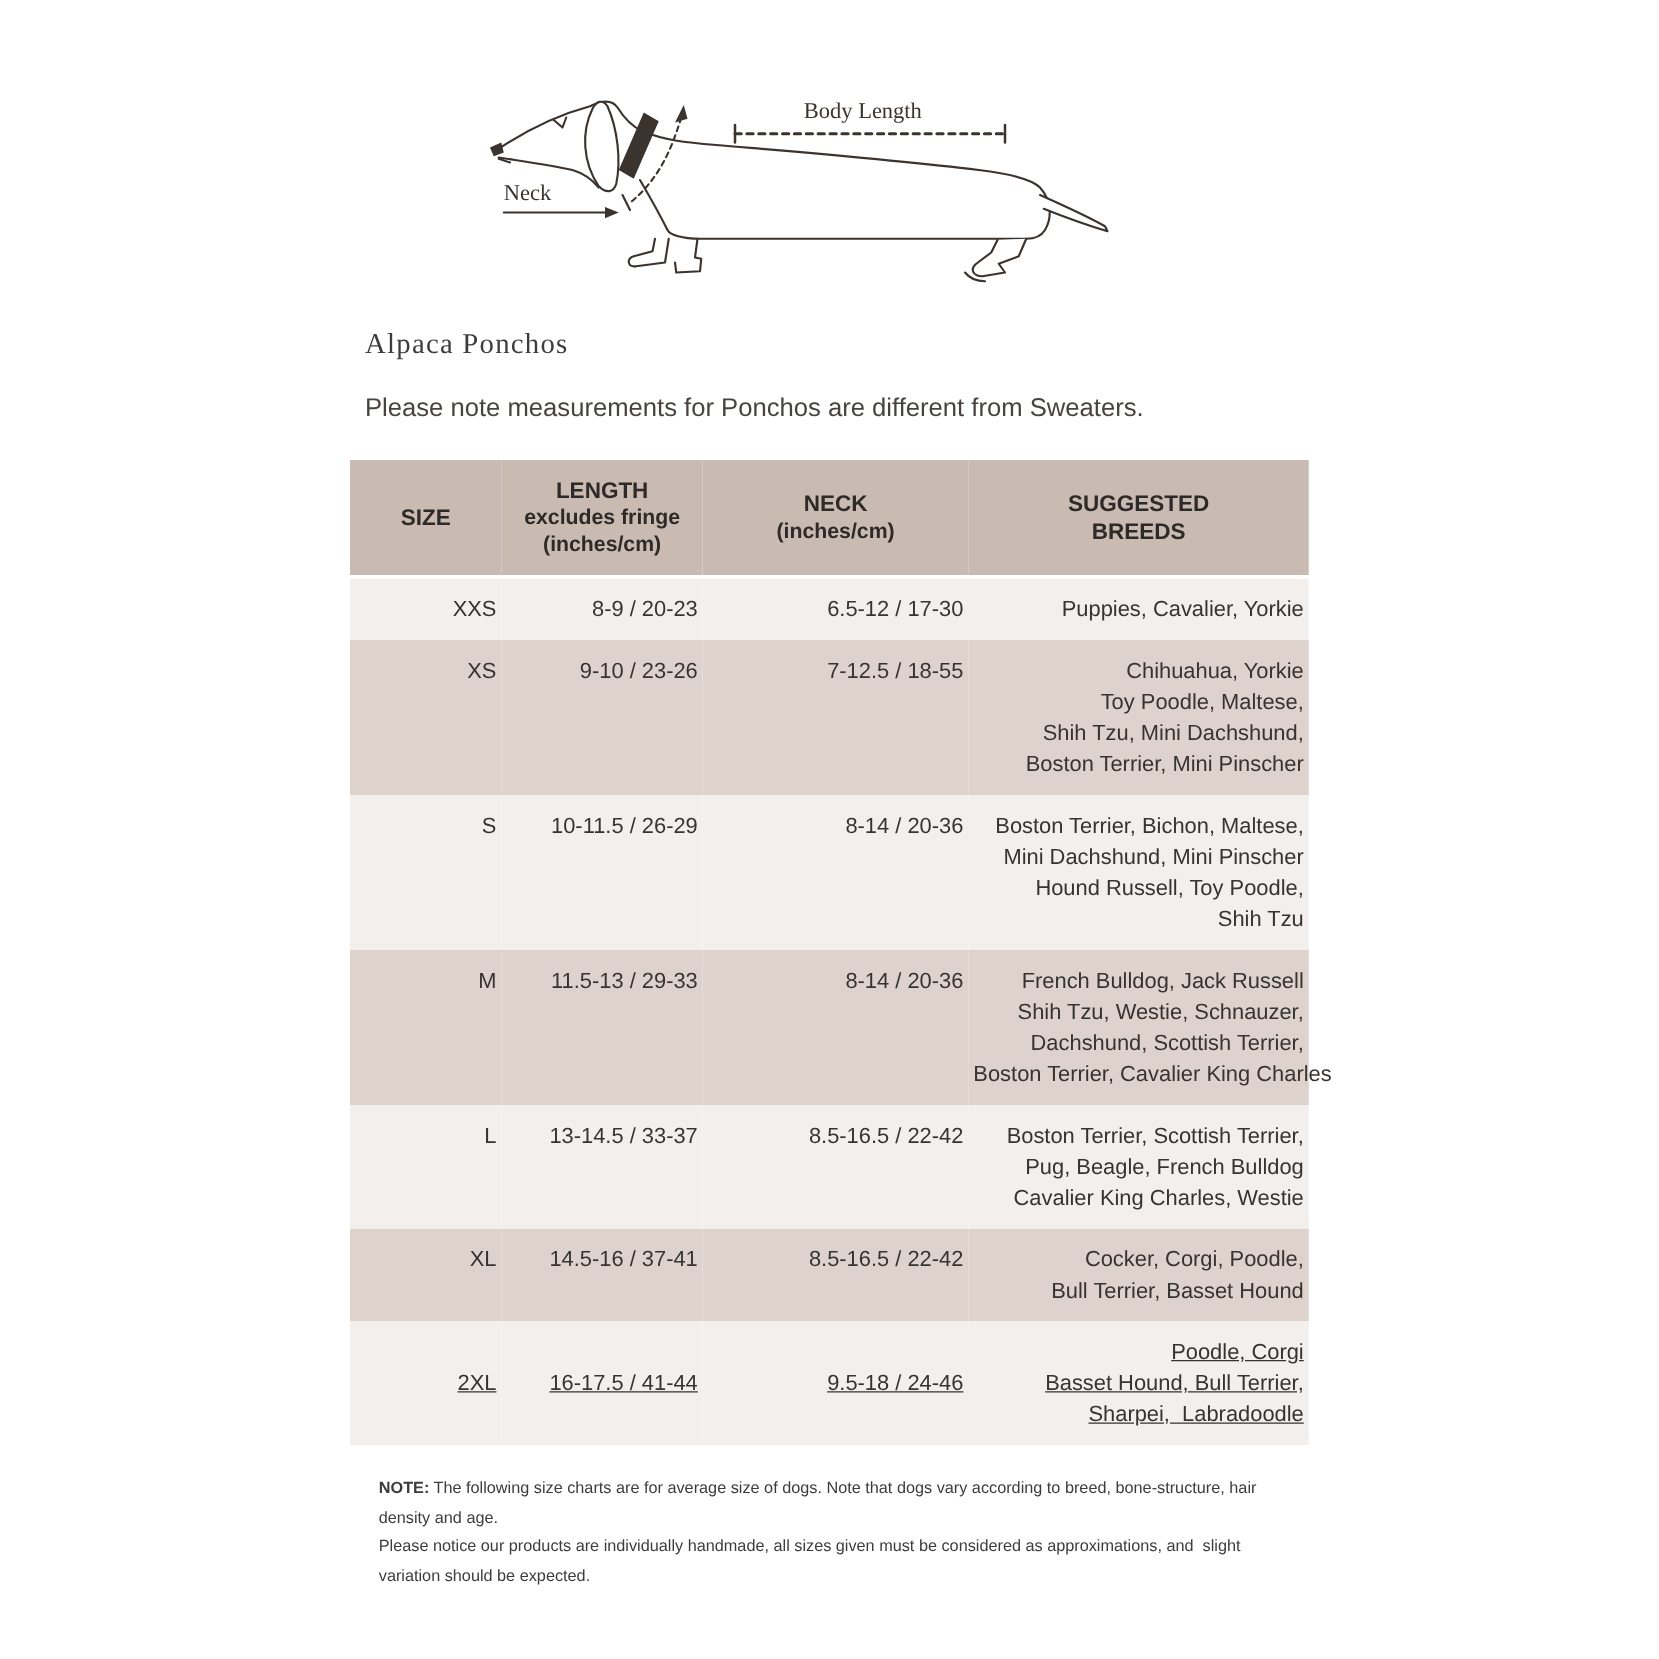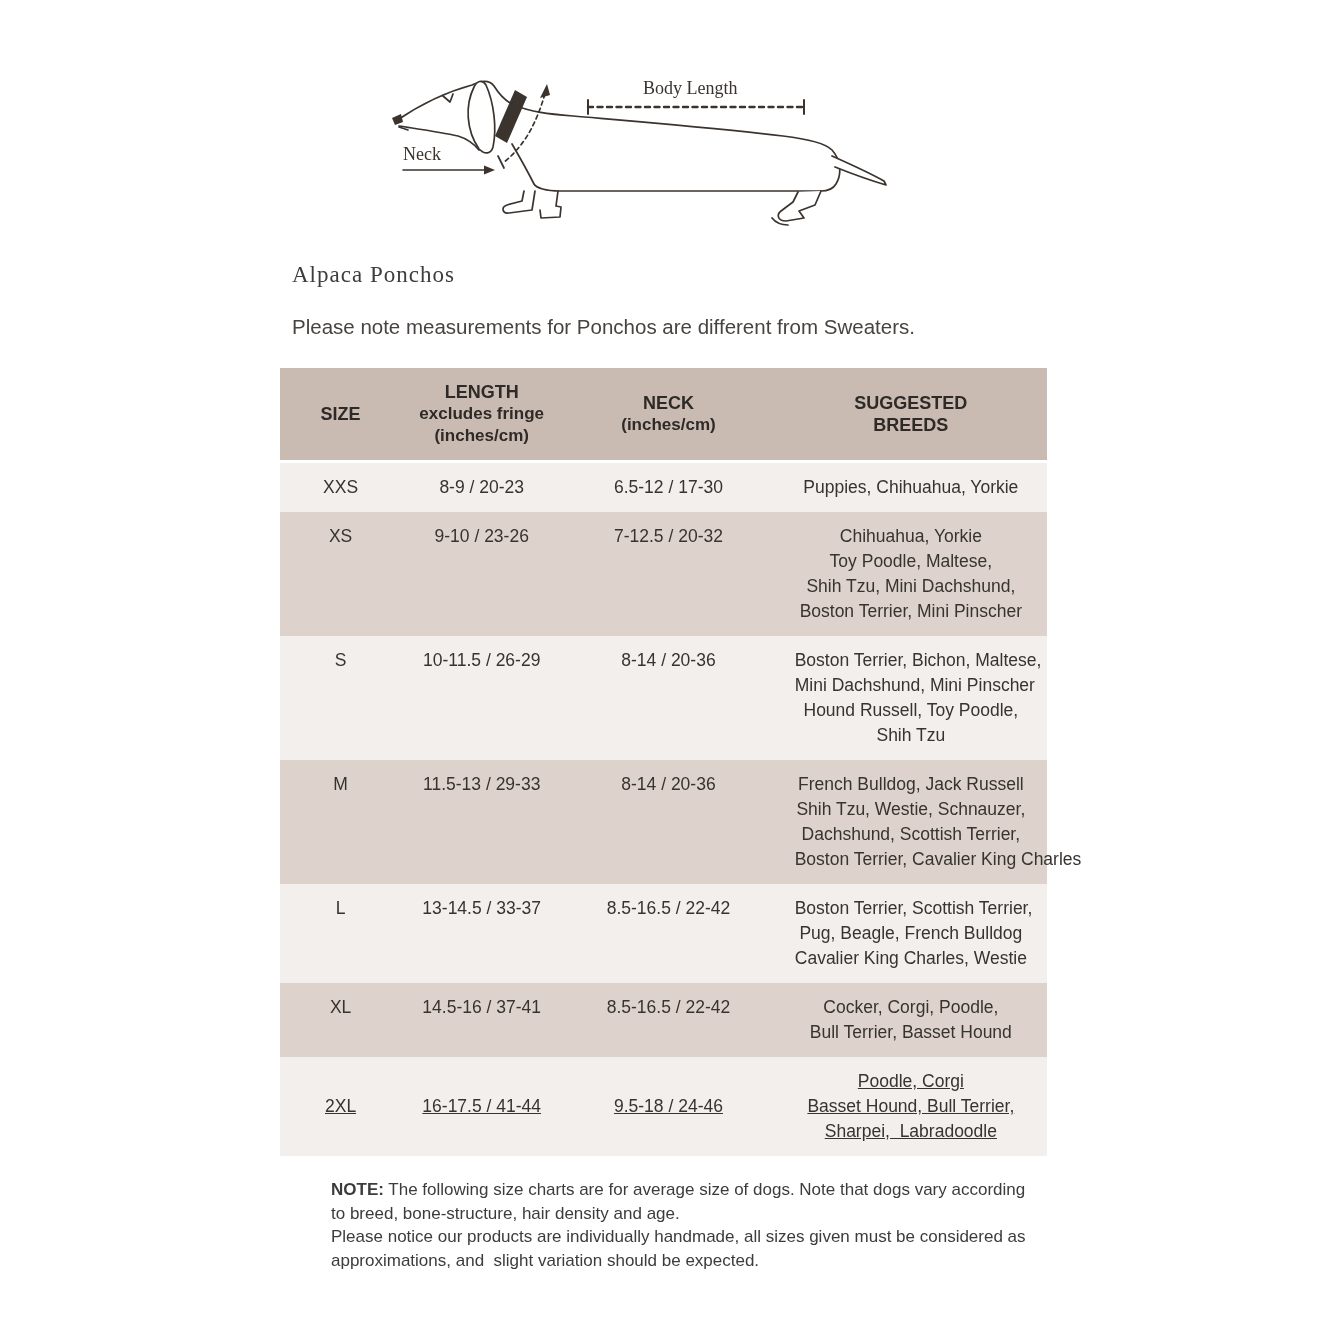--- a/index.html
+++ b/index.html
@@ -52,32 +52,32 @@
   col.c-breeds{width:35.5%;}
   thead th{
     background:var(--header-bg);
     font-weight:bold;font-size:18px;color:#2e2a27;
     text-align:center;vertical-align:middle;
     padding:13px 4px;line-height:22px;
     border-bottom:3px solid #ffffff;
   }
   thead th .sub{font-size:17px;}
   tbody td{
-    text-align:center;vertical-align:top;
-    padding:12px 20px;line-height:25px;
+    text-align:right;vertical-align:top;
+    padding:12px 4px;line-height:25px;
   }
   tbody tr.row-light td{background:var(--row-light);}
   tbody tr.row-dark  td{background:var(--row-dark);}
   tbody tr:last-child td{vertical-align:middle;text-decoration:underline;}
   .breed-line{white-space:pre;}
 
   
   .notes{
-    position:absolute;left:331px;top:1178px;width:704px;
-    font-size:17px;line-height:23.5px;color:#3c3c3c;
+    position:absolute;left:303px;top:1178px;width:704px;
+    font-size:13px;line-height:23.5px;color:#3c3c3c;
   }
   .notes p{white-space:pre-wrap;}
   .notes p + p{}
   .note-label{font-weight:bold;}
 </style>
 </head>
 <body>
 
 <div class="canvas">
 
@@ -188,27 +188,27 @@
             <div>BREEDS</div>
           </th>
         </tr>
       </thead>
       <tbody>
           <tr class="row-light">
     <td>XXS</td>
     <td>8-9 / 20-23</td>
     <td>6.5-12 / 17-30</td>
     <td>
-              <div class="breed-line">Puppies, Chihuahua, Yorkie</div>
+              <div class="breed-line">Puppies, Cavalier, Yorkie</div>
             </td>
   </tr>
           <tr class="row-dark">
     <td>XS</td>
     <td>9-10 / 23-26</td>
-    <td>7-12.5 / 20-32</td>
+    <td>7-12.5 / 18-55</td>
     <td>
               <div class="breed-line">Chihuahua, Yorkie</div>
               <div class="breed-line">Toy Poodle, Maltese,</div>
               <div class="breed-line">Shih Tzu, Mini Dachshund,</div>
               <div class="breed-line">Boston Terrier, Mini Pinscher</div>
             </td>
   </tr>
           <tr class="row-light">
     <td>S</td>
     <td>10-11.5 / 26-29</td>

